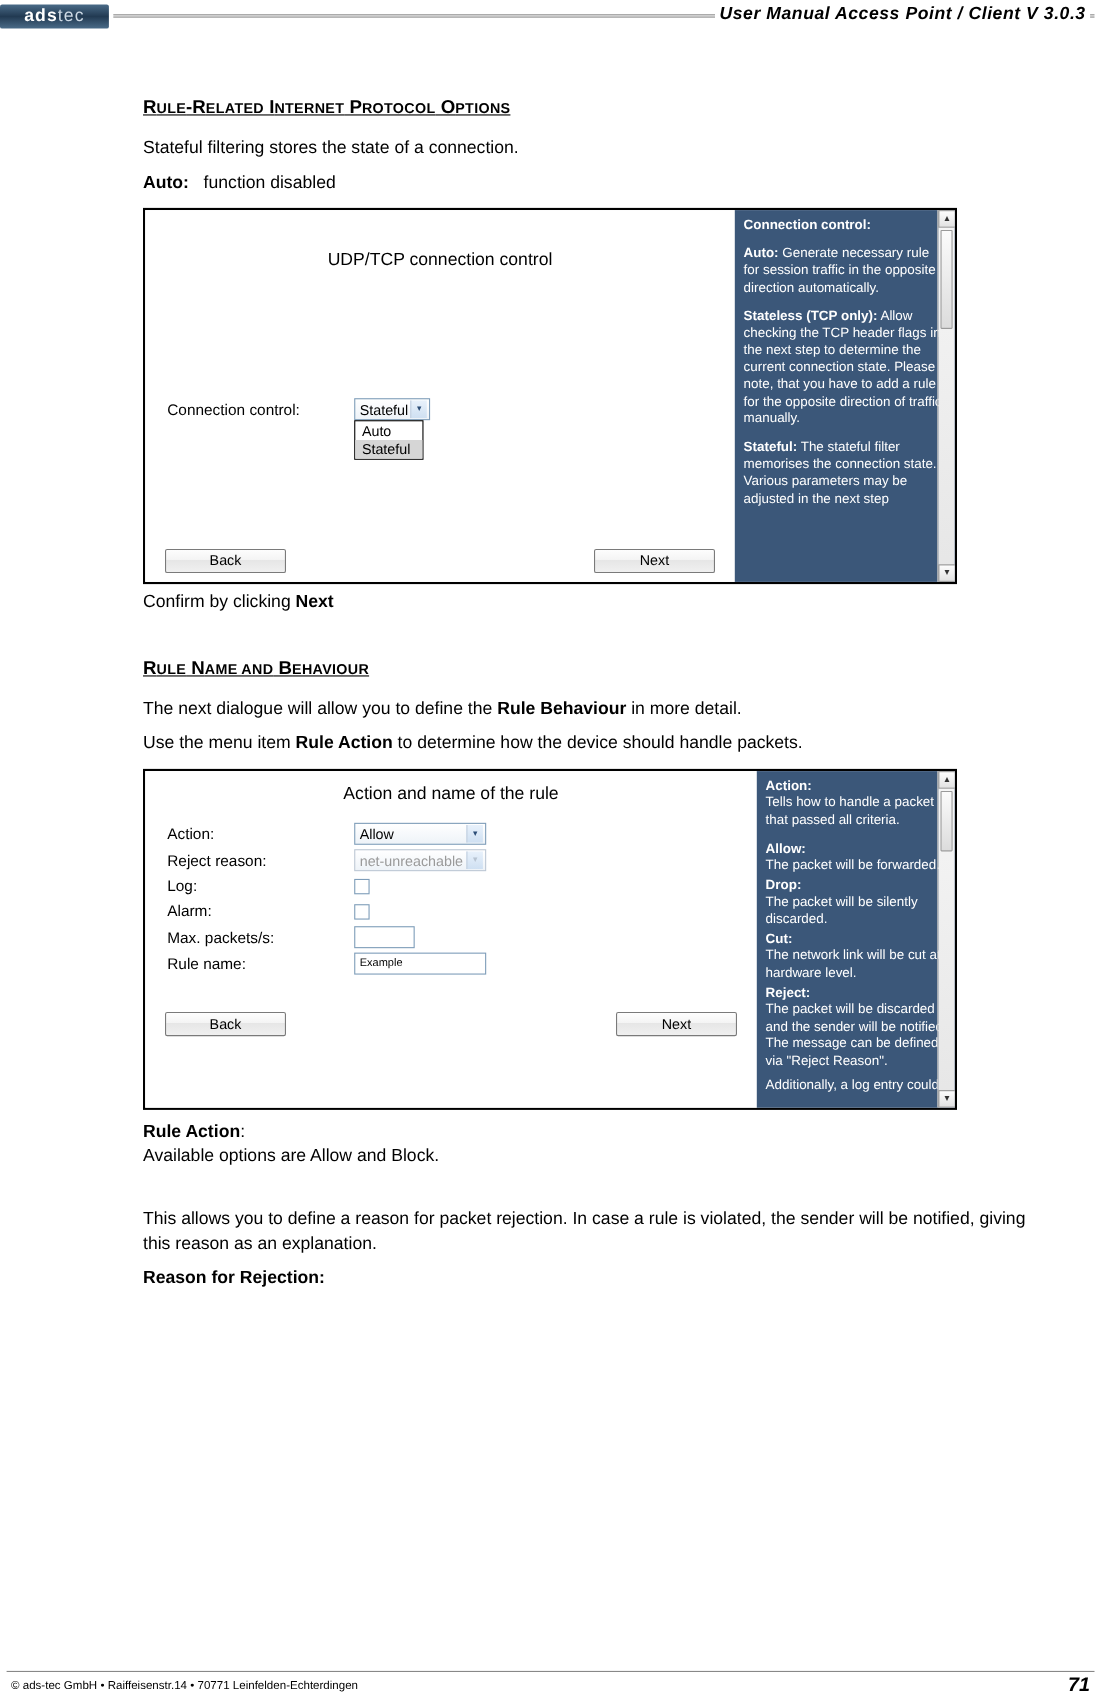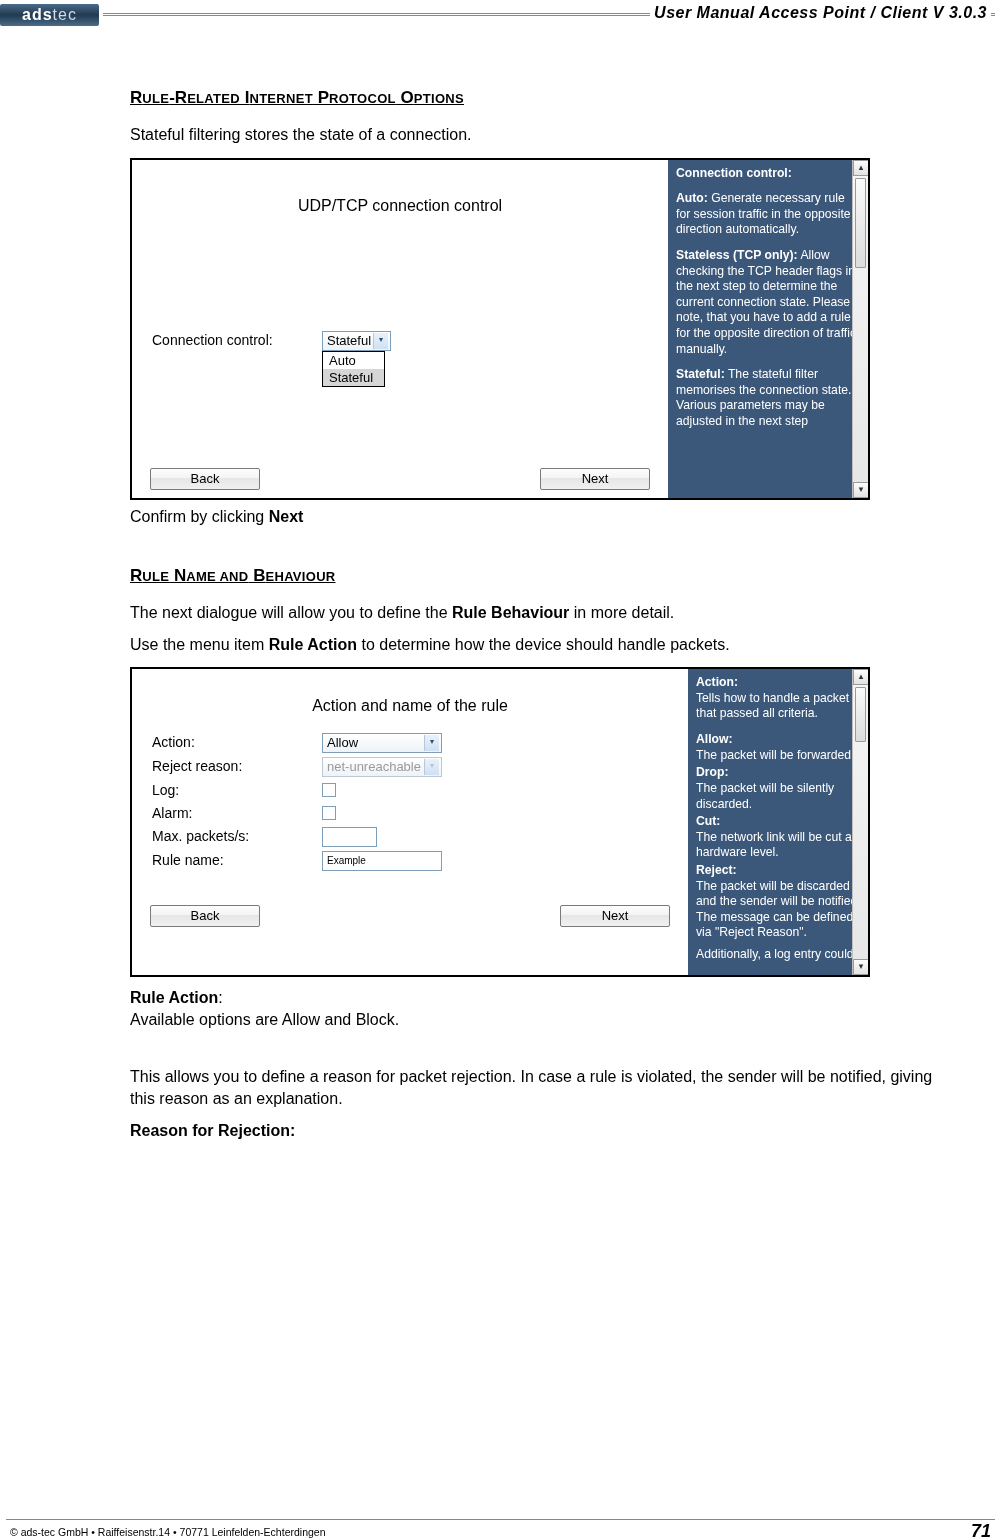--- a/index.html
+++ b/index.html
@@ -127,21 +127,21 @@
   .shot2 .scroll-thumb { top:18px; height:55px; }
 
   .shot-title {
     text-align: center;
     font-family: Arial, sans-serif;
     font-size: 16px;
     color:#000;
     padding-top: 16px;
   }
   .shot1 .shot-title { padding-top:35px; }
-  .shot2 .shot-title { padding-top:10px;margin-top:16px; }
+  .shot2 .shot-title { padding-top:10px; }
 
   .form-area {
     padding: 20px 18px 12px 20px;
     font-family: Arial, sans-serif;
     font-size: 14px;
   }
   .form-row {
     display:flex;
     align-items:center;
     margin: 4px 0;
@@ -267,20 +267,24 @@
   </div>
 
   <div class="content">
 
     
     <div class="sc-head">
       <span class="big">R</span><span class="sm">ULE</span><span class="big">-R</span><span class="sm">ELATED</span><span class="big"> I</span><span class="sm">NTERNET</span><span class="big"> P</span><span class="sm">ROTOCOL</span><span class="big"> O</span><span class="sm">PTIONS</span>
     </div>
 
     <div class="para">Stateful filtering stores the state of a connection.</div>
+    <div class="para">
+      <span class="bold">Auto:</span>&nbsp;&nbsp;
+      <span>function disabled</span>
+    </div>
 
     
     <div class="shot shot1">
       <div class="shot-left">
         <div class="shot-title">UDP/TCP connection control</div>
         <div class="form-area">
           <div class="form-inner" style="position:relative;">
             <div class="form-row">
               <div class="form-label">Connection control:</div>
               <div style="position:relative;">

